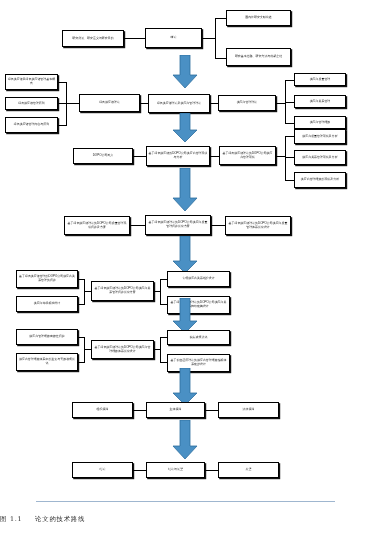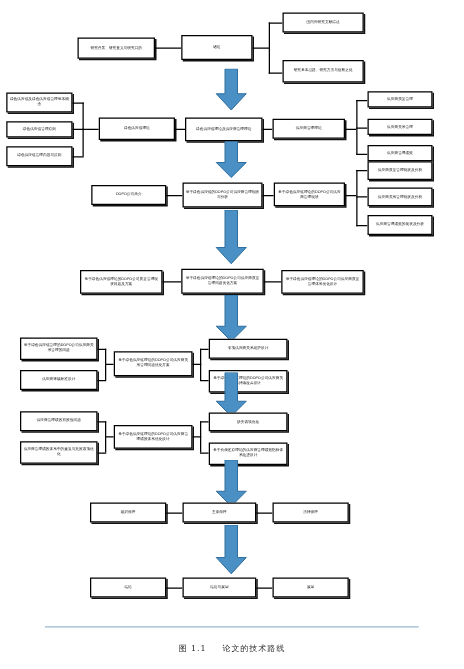--- a/index.html
+++ b/index.html
@@ -37,21 +37,21 @@
     background:#000;
   }
   .hline{height:1.1px;}
   .vline{width:1.1px;}
   .arrow{
     position:absolute;
   }
   .caption{
     position:absolute;
     left:0;width:371px;
-    text-align:center;
+    text-align:left;
     font-family:"DejaVu Serif","Liberation Serif",serif;
     font-size:6.4px;
     color:#2b2b2b;
     letter-spacing:0.12em;
   }
   .rule{
     position:absolute;
     height:0.8px;
     background:#9fb6cf;
   }

